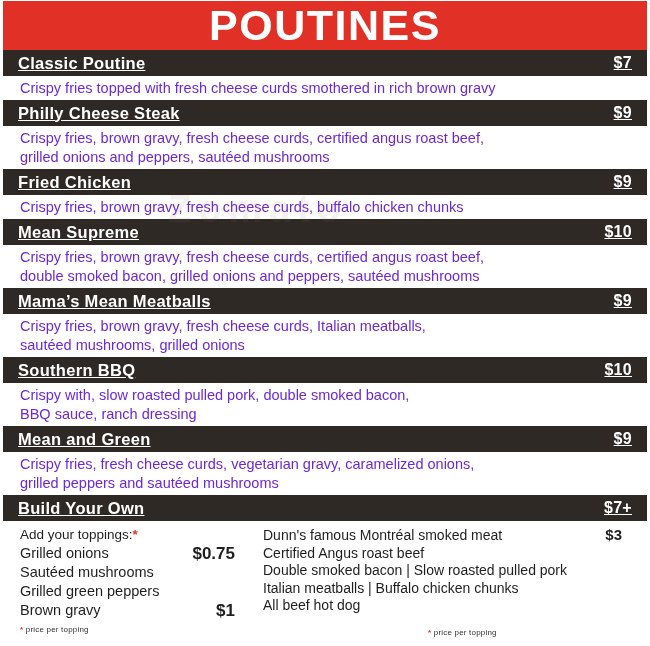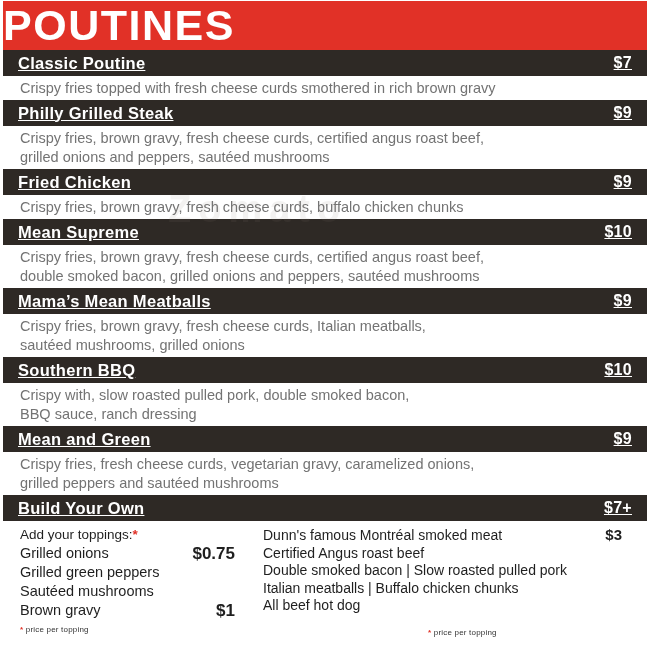--- a/index.html
+++ b/index.html
@@ -8,21 +8,21 @@
     background:#ffffff;
     font-family:"Liberation Sans",sans-serif;
     position:relative;
     overflow:hidden;
     color:#222;
   }
   .banner{
     margin:1px 3px 0 3px;
     height:49px;
     background:#e13127;
-    display:flex;align-items:center;
+    display:flex;align-items:center;justify-content:center;
   }
   .banner .title{
     color:#fff;
     font-size:43px;
     font-weight:bold;
     letter-spacing:1.5px;
     line-height:1;
     margin:0;
   }
   .item-bar{
@@ -42,21 +42,21 @@
   }
   .item-bar .price{
     font-size:16px;
     font-weight:bold;
     letter-spacing:.3px;
   }
   .desc{
     padding:3px 20px 2px 20px;
     font-size:14.5px;
     line-height:19px;
-    color:#737373;
+    color:#6d28d9;
     white-space:pre-line;
   }
   
   .build-content{
     display:flex;
     padding:5px 0 0 20px;
     box-sizing:border-box;
   }
   .col-left{
     width:215px;
@@ -125,21 +125,21 @@
 <section>
   <div class="item-bar">
     <span class="name">Classic Poutine</span>
     <span class="price">$7</span>
   </div>
   <div class="desc">Crispy fries topped with fresh cheese curds smothered in rich brown gravy</div>
 </section>
 
 <section>
   <div class="item-bar">
-    <span class="name">Philly Grilled Steak</span>
+    <span class="name">Philly Cheese Steak</span>
     <span class="price">$9</span>
   </div>
   <div class="desc">Crispy fries, brown gravy, fresh cheese curds, certified angus roast beef,
 grilled onions and peppers, sautéed mushrooms</div>
 </section>
 
 <section>
   <div class="item-bar">
     <span class="name">Fried Chicken</span>
     <span class="price">$9</span>
@@ -191,25 +191,25 @@
 
   <div class="build-content">
     <div class="col-left">
       <div class="toppings-heading"><span>Add your toppings:</span><span class="asterisk">*</span></div>
 
       <div class="topping-row">
         <span class="lbl">Grilled onions</span>
         <span class="prc">$0.75</span>
       </div>
       <div class="topping-row">
+        <span class="lbl">Sautéed mushrooms</span>
+        <span class="prc"></span>
+      </div>
+      <div class="topping-row">
         <span class="lbl">Grilled green peppers</span>
-        <span class="prc"></span>
-      </div>
-      <div class="topping-row">
-        <span class="lbl">Sautéed mushrooms</span>
         <span class="prc"></span>
       </div>
       <div class="topping-row row-gap">
         <span class="lbl">Brown gravy</span>
         <span class="prc">$1</span>
       </div>
     </div>
 
     <div class="col-right">
       <div class="premium-row">

